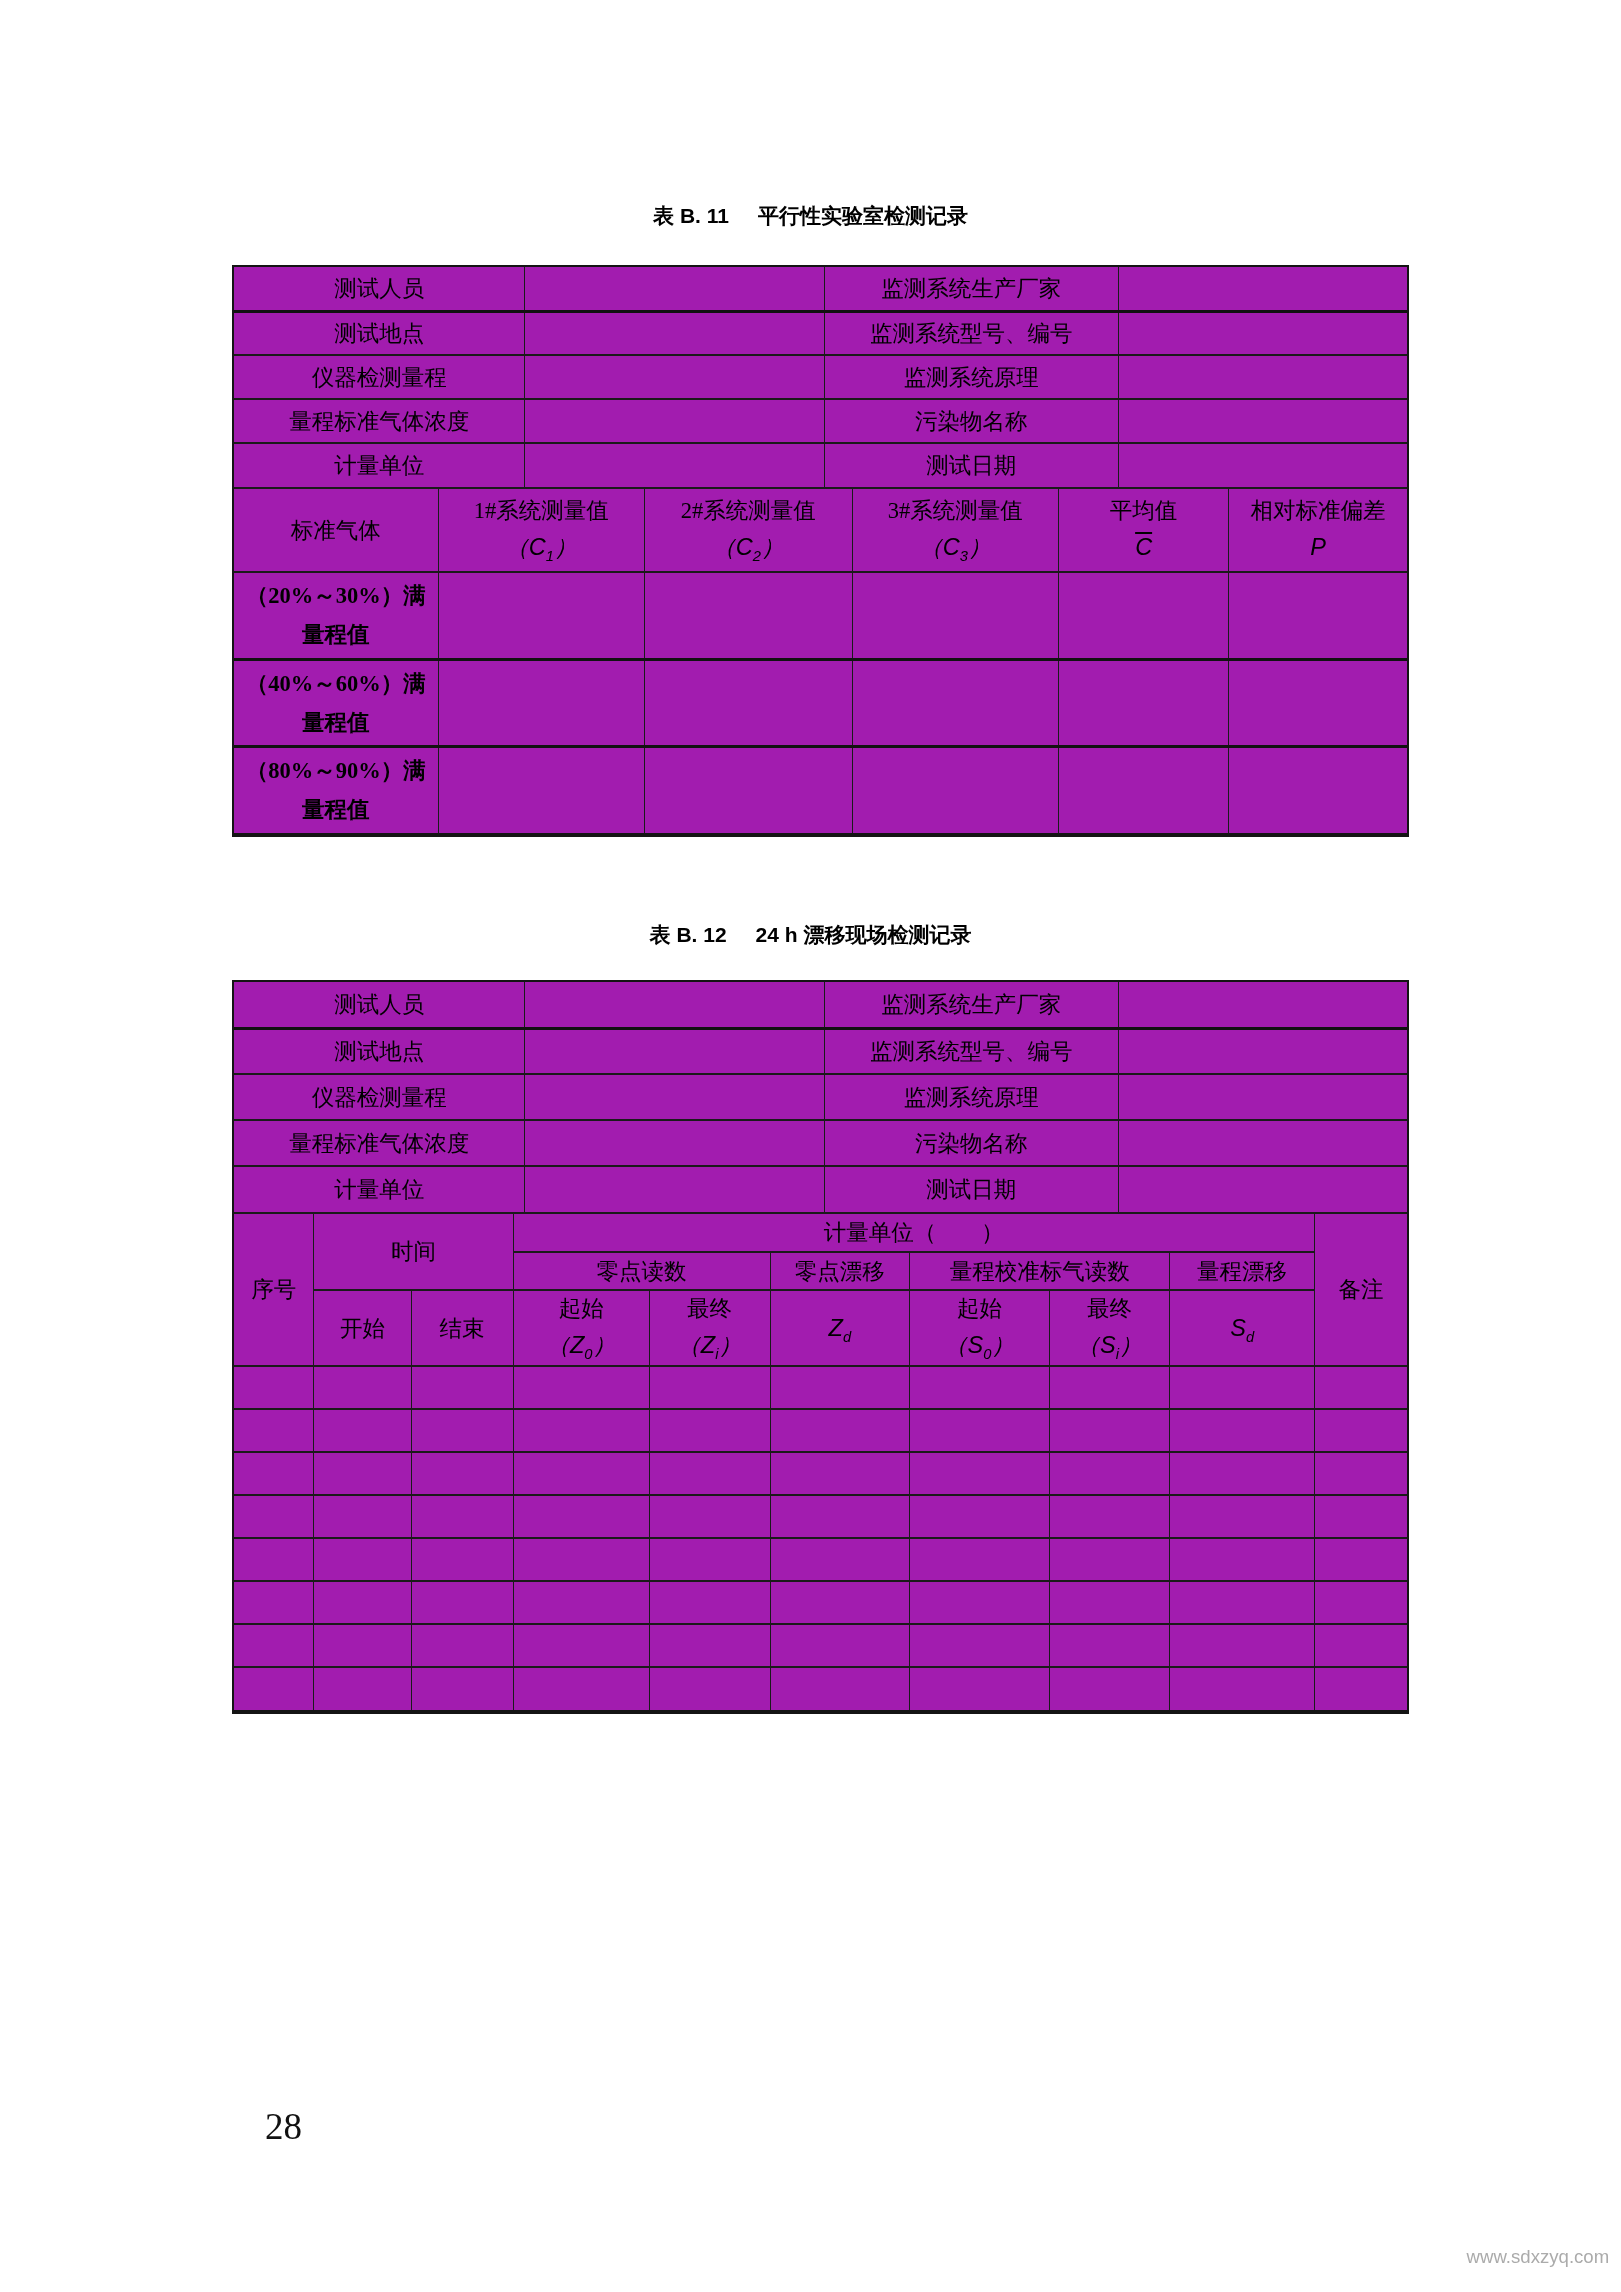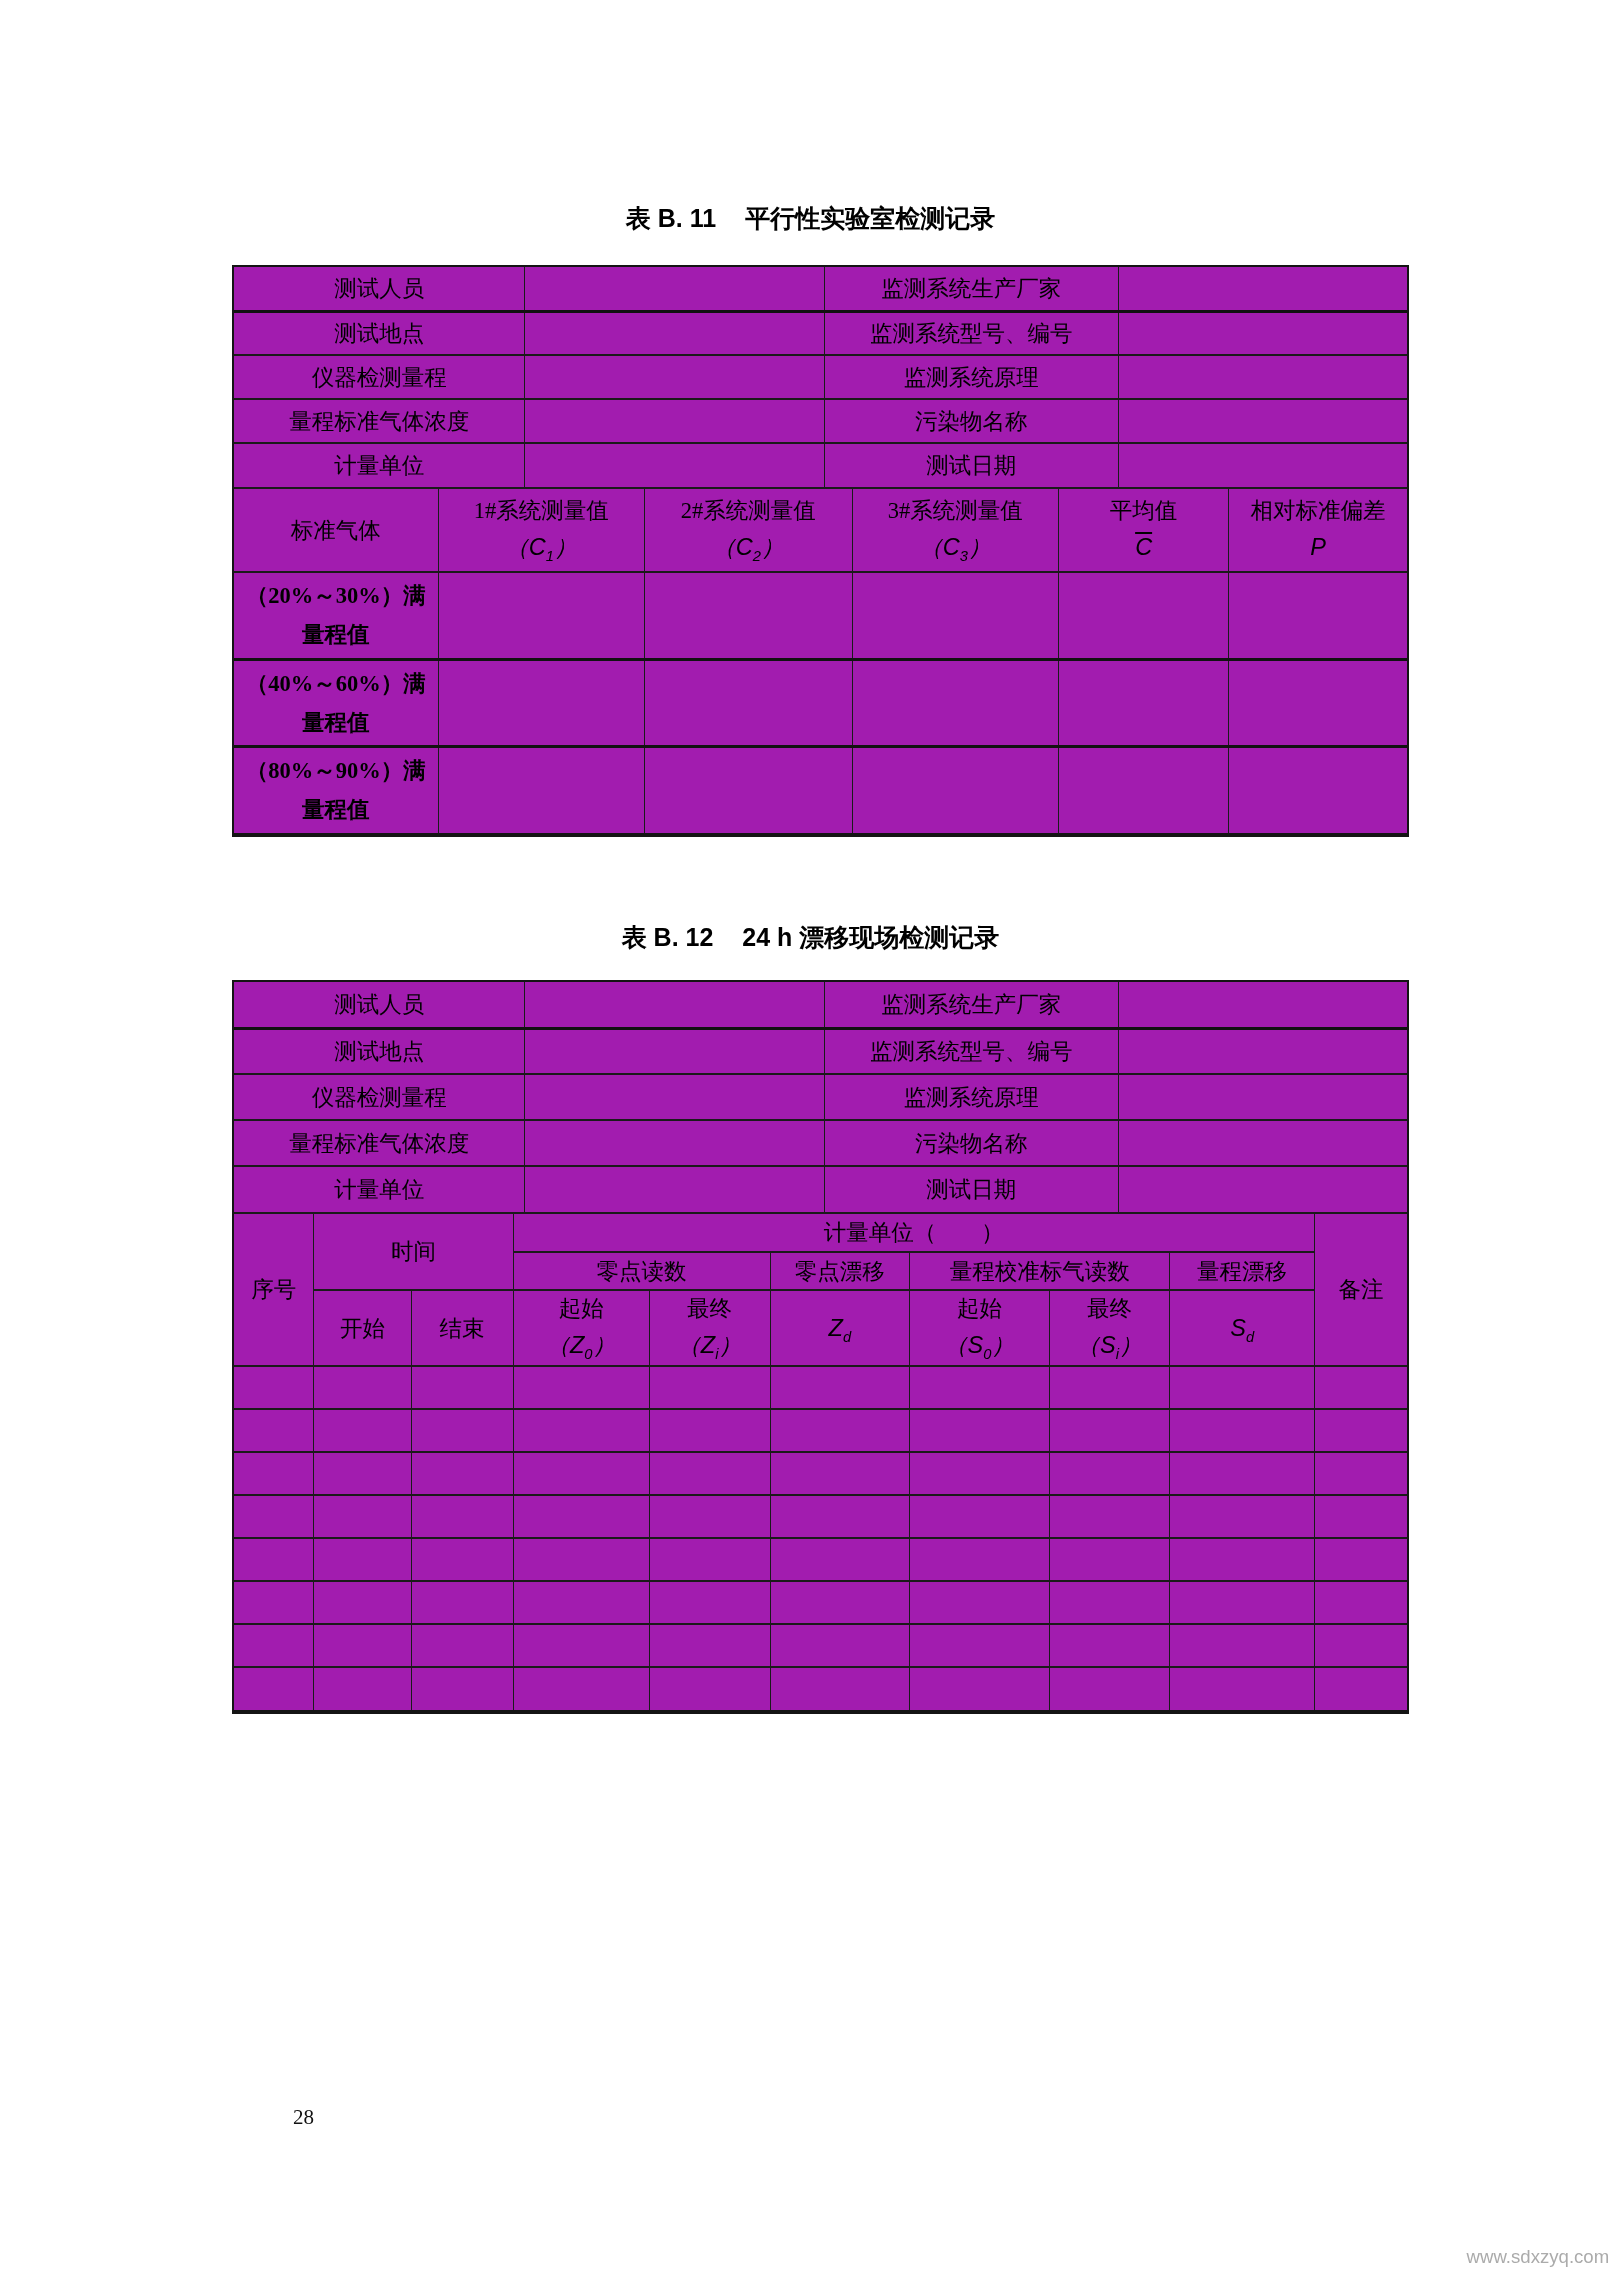--- a/index.html
+++ b/index.html
@@ -4,21 +4,21 @@
 <style>
   html,body { margin:0; padding:0; background:#888; }
   .page {
     position:relative; width:1621px; height:2293px; margin:0 auto;
     background:#ffffff; color:#000;
     font-family:"Liberation Serif","DejaVu Sans",serif;
   }
   .doc-title {
     position:absolute; left:0; width:100%; text-align:center;
     font-family:"Liberation Sans","DejaVu Sans",sans-serif;
-    font-weight:bold; font-size:25px; color:#000;
+    font-weight:bold; font-size:21px; color:#000;
   }
   .doc-title .num { margin-right:29px; }
   #title1 { top:202px; }
   #title2 { top:921px; }
 
   .tablewrap {
     position:absolute; left:232px; width:1173px;
     border:2.9px solid #141414; border-bottom-width:4.9px; background:#a21caf;
   }
   #t1wrap { top:265px; }
@@ -48,21 +48,21 @@
 
   .two .l1 { display:block; line-height:35px; }
   .two .l2 { display:block; line-height:39px; }
   .sym { font-family:Liberation Sans, sans-serif; font-style:italic; font-size:23.5px; }
   .sym sub { font-size:14.7px; line-height:0; }
   .ov { text-decoration:overline; }
   .rowlabel { white-space:pre-line; line-height:39px; }
 
   .page-number {
     position:absolute; left:265px; top:2105px;
-    font-size:21px; font-family:"Liberation Serif",serif; color:#111;margin-left:28px;
+    font-size:37px; font-family:"Liberation Serif",serif; color:#111;
   }
   .watermark {
     position:absolute; right:11.8px; top:2246px;
     font-size:18.6px; color:#ababab;
     font-family:"Liberation Sans","DejaVu Sans",sans-serif;
   }
 </style>
 </head>
 <body>
 

